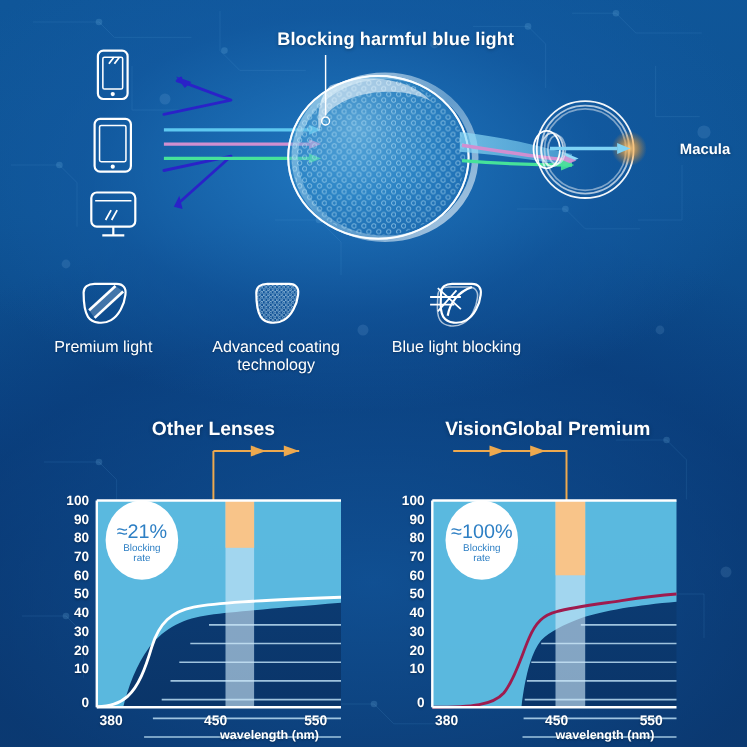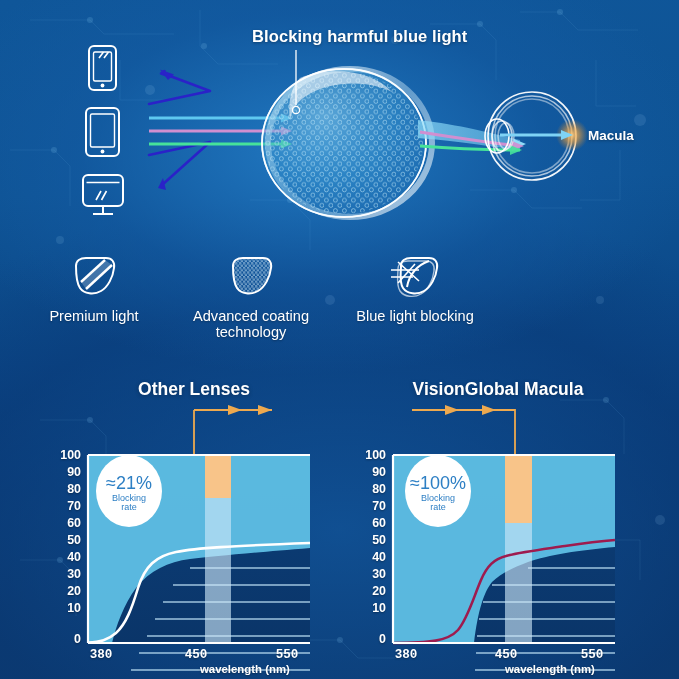--- a/index.html
+++ b/index.html
@@ -20,42 +20,42 @@
   .hero{position:absolute;left:0;top:0;width:679px;height:250px;}
   .feat{position:absolute;left:0;top:250px;width:679px;height:110px;}
   .charts{position:absolute;left:0;top:360px;width:679px;height:319px;}
 
   .hero-title{
     position:absolute;left:252px;top:27px;width:240px;
     color:#ffffff;font-size:16.5px;font-weight:700;letter-spacing:.1px;
     text-shadow:0 1px 3px rgba(0,0,0,.35);white-space:nowrap;
   }
   .macula-label{
-    position:absolute;left:588px;top:128px;color:#fff;font-size:13.5px;font-weight:700;
+    position:absolute;left:618px;top:128px;color:#fff;font-size:13.5px;font-weight:700;
     text-shadow:0 1px 3px rgba(0,0,0,.35);
   }
 
   .feature{position:absolute;top:0;width:170px;text-align:center;}
   .feature .ficon{height:52px;display:flex;align-items:center;justify-content:center;}
   .feature .flabel{
     margin-top:6px;color:#ffffff;font-size:14.6px;font-weight:400;line-height:1.12;
     text-shadow:0 1px 2px rgba(0,0,0,.30);
   }
 
   .chart-title{
     position:absolute;top:19px;color:#fff;font-size:17.5px;font-weight:700;text-align:center;
     width:220px;text-shadow:0 1px 4px rgba(0,0,0,.30);
   }
   .axis-num{
     position:absolute;color:#ffffff;font-size:12.4px;font-weight:700;text-align:right;
     width:26px;text-shadow:0 1px 2px rgba(0,0,0,.35);
   }
   .tick-x{
     position:absolute;color:#ffffff;font-size:12.6px;font-weight:700;text-align:center;
-    width:44px;text-shadow:0 1px 2px rgba(0,0,0,.35);font-family:Liberation Mono, monospace;
+    width:44px;text-shadow:0 1px 2px rgba(0,0,0,.35);
   }
   .xlab{
     position:absolute;color:#ffffff;font-size:11.4px;font-weight:700;text-align:right;
     text-shadow:0 1px 2px rgba(0,0,0,.35);
   }
   .badge-pct{position:absolute;color:#2d7fc4;font-size:18px;font-weight:400;text-align:center;width:80px;}
   .badge-sub{position:absolute;color:#2d7fc4;font-size:9px;font-weight:400;text-align:center;width:80px;line-height:1.05;}
 </style>
 </head>
 <body>
@@ -253,21 +253,21 @@
         </svg>
       </div>
       <div class="flabel">Advanced coating technology</div>
     </div>
 
   </div>
 
   <div class="charts">
 
     <div class="chart-title" style="left:84px;">Other Lenses</div>
-    <div class="chart-title" style="left:388px;">VisionGlobal Macula</div>
+    <div class="chart-title" style="left:388px;">VisionGlobal Premium</div>
 
     <svg width="679" height="319" viewBox="0 0 679 319" style="position:absolute;left:0;top:0;">
       <defs>
         <linearGradient id="plotBG" x1="0" y1="0" x2="0" y2="1">
           <stop offset="0%" stop-color="#0c3f79"></stop>
             <stop offset="100%" stop-color="#0a3569"></stop>
         </linearGradient>
       </defs>
 
       <g stroke="#eda94f" stroke-width="1.8" fill="none">

